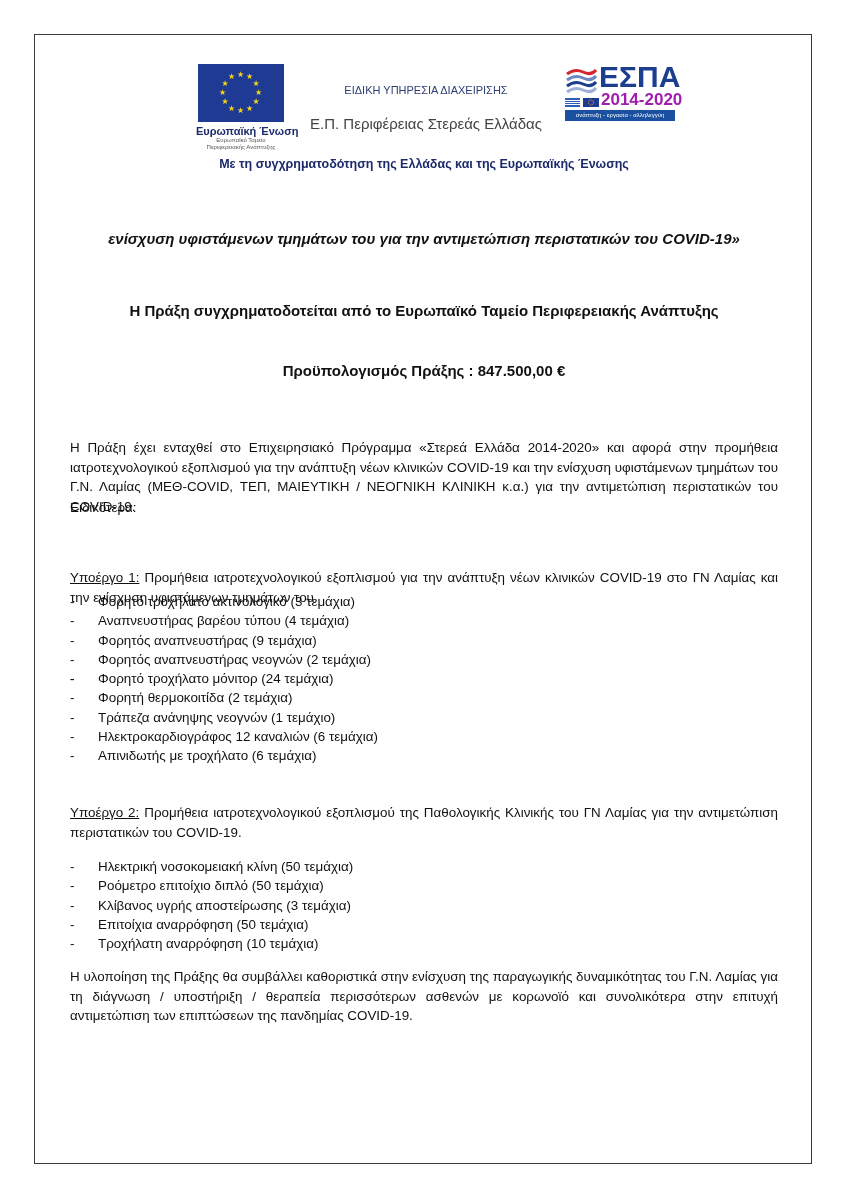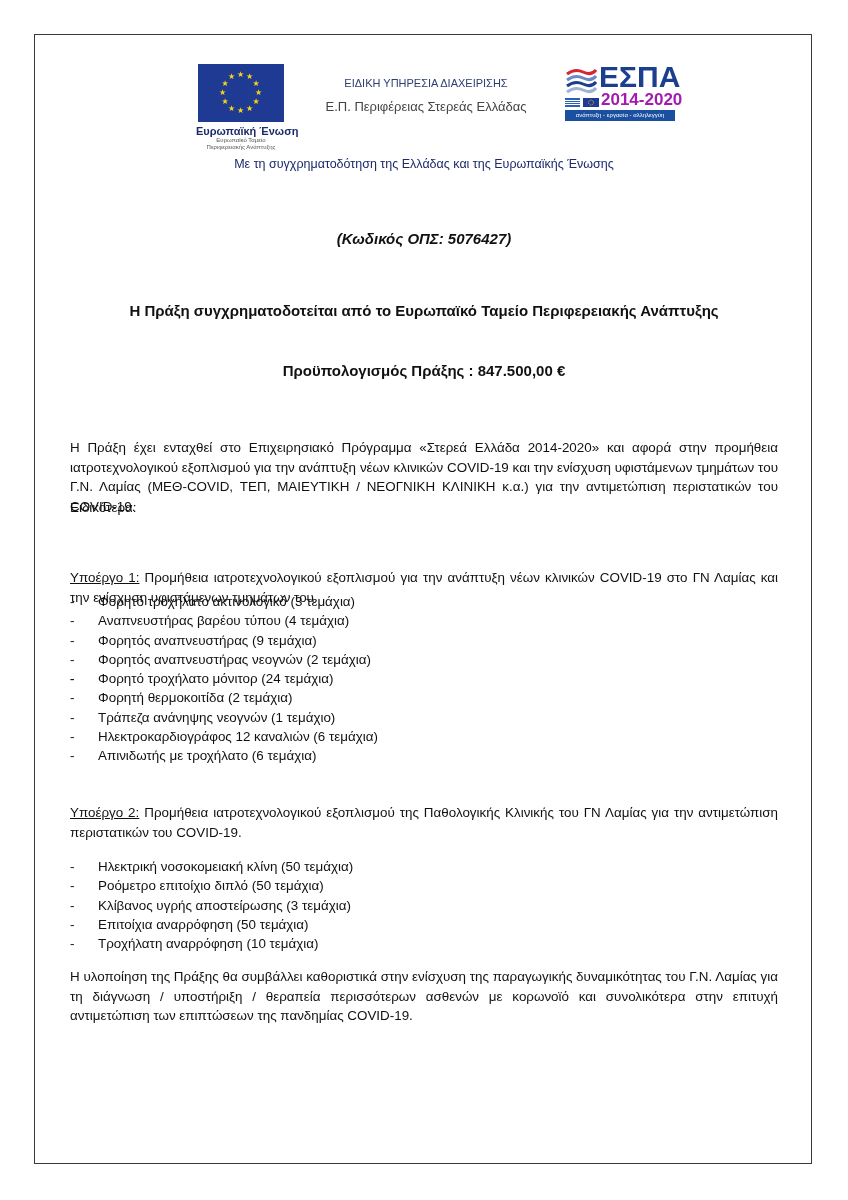--- a/index.html
+++ b/index.html
@@ -11,33 +11,33 @@
   
   .logos { position: absolute; left: 0; top: 0; width: 848px; height: 160px; }
   .eu-logo { position: absolute; left: 196px; top: 64px; width: 90px; }
   .eu-flag { width: 86px; height: 58px; background: #1f3a93; position: relative; margin: 0 auto; }
   .eu-star { position: absolute; color: #f7d417; font-size: 8px; line-height: 8px; }
   .eu-name { font-size: 11px; font-weight: bold; color: #1b2a6b; text-align: center; margin-top: 3px; white-space: nowrap; }
   .eu-sub { font-size: 6px; color: #555; text-align: center; line-height: 7px; white-space: nowrap; }
 
   .region { position: absolute; left: 296px; top: 70px; width: 260px; text-align: center; }
   .region-l1 { font-size: 15px; color: #2c3e73; letter-spacing: 0.3px; white-space: nowrap; }
-  .region-l2 { font-size: 11px; color: #2c3e73; margin-top: 7px; white-space: nowrap; }
-  .region-l3 { font-size: 13px; color: #444; margin-top: 10px; white-space: nowrap; }
+  .region-l2 { font-size: 11px; color: #2c3e73; margin-top: 14px; white-space: nowrap; }
+  .region-l3 { font-size: 15px; color: #444; margin-top: 19px; white-space: nowrap; }
 
   .espa { position: absolute; left: 563px; top: 62px; width: 120px; height: 60px; }
   .espa-waves { position: absolute; left: 2px; top: 6px; width: 32px; height: 26px; }
   .espa-title { position: absolute; left: 36px; top: -2px; font-size: 30px; font-weight: bold; color: #1b3e8e; letter-spacing: 0px; }
   .espa-flags { position: absolute; left: 2px; top: 36px; width: 34px; height: 9px; }
   .espa-years { position: absolute; left: 38px; top: 28px; font-size: 17px; font-weight: bold; color: #a21caf; }
   .espa-band { position: absolute; left: 2px; top: 48px; width: 110px; height: 11px; background: #1b4fa0;
                color: #fff; font-size: 6px; line-height: 11px; text-align: center; white-space: nowrap; }
 
   .cofund { position: absolute; left: 0; width: 848px; top: 157px; text-align: center;
-            font-size: 12.5px; font-weight: normal; color: #1b2a6b; }
+            font-size: 12.5px; font-weight: bold; color: #1b2a6b; }
 
   
   .title-block { position: absolute; left: 40px; width: 768px; top: 227px; text-align: center;
                  font-size: 15px; font-weight: bold; font-style: italic; line-height: 23.5px; }
   .centered-bold { position: absolute; left: 40px; width: 768px; text-align: center;
                    font-size: 15px; font-weight: bold; }
   .fund { top: 302px; }
   .budget { top: 362px; }
 
   .para { position: absolute; left: 70px; width: 708px; font-size: 13.4px; line-height: 19.5px;
@@ -104,21 +104,21 @@
       <circle cx="26" cy="4.5" r="2.5" fill="none" stroke="#f7d417" stroke-width="0.8" stroke-dasharray="1 1"></circle>
     </svg>
     <div class="espa-years">2014-2020</div>
     <div class="espa-band">ανάπτυξη - εργασία - αλληλεγγύη</div>
   </div>
 </div>
 
 <div class="cofund">Με τη συγχρηματοδότηση της Ελλάδας και της Ευρωπαϊκής Ένωσης</div>
 
 <div class="title-block">
-  <div>(Κωδικός ΟΠΣ: 5076427)</div>
+  <div>ενίσχυση υφιστάμενων τμημάτων του για την αντιμετώπιση περιστατικών του COVID-19»</div>
 </div>
 
 <div class="centered-bold fund">Η Πράξη συγχρηματοδοτείται από το Ευρωπαϊκό Ταμείο Περιφερειακής Ανάπτυξης</div>
 <div class="centered-bold budget">Προϋπολογισμός Πράξης : 847.500,00 €</div>
 
 <div class="para p-intro">Η Πράξη έχει ενταχθεί στο Επιχειρησιακό Πρόγραμμα «Στερεά Ελλάδα 2014-2020» και αφορά στην προμήθεια ιατροτεχνολογικού εξοπλισμού για την ανάπτυξη νέων κλινικών COVID-19 και την ενίσχυση υφιστάμενων τμημάτων του Γ.Ν. Λαμίας (ΜΕΘ-COVID, ΤΕΠ, ΜΑΙΕΥΤΙΚΗ / ΝΕΟΓΝΙΚΗ ΚΛΙΝΙΚΗ κ.α.) για την αντιμετώπιση περιστατικών του COVID-19.</div>
 <div class="para p-spec">Ειδικότερα:</div>
 
 <div class="para p-sub1">
   <span class="underline">Υποέργο 1:</span><span> Προμήθεια ιατροτεχνολογικού εξοπλισμού για την ανάπτυξη νέων κλινικών COVID-19 στο ΓΝ Λαμίας και την ενίσχυση υφιστάμενων τμημάτων του.</span>

